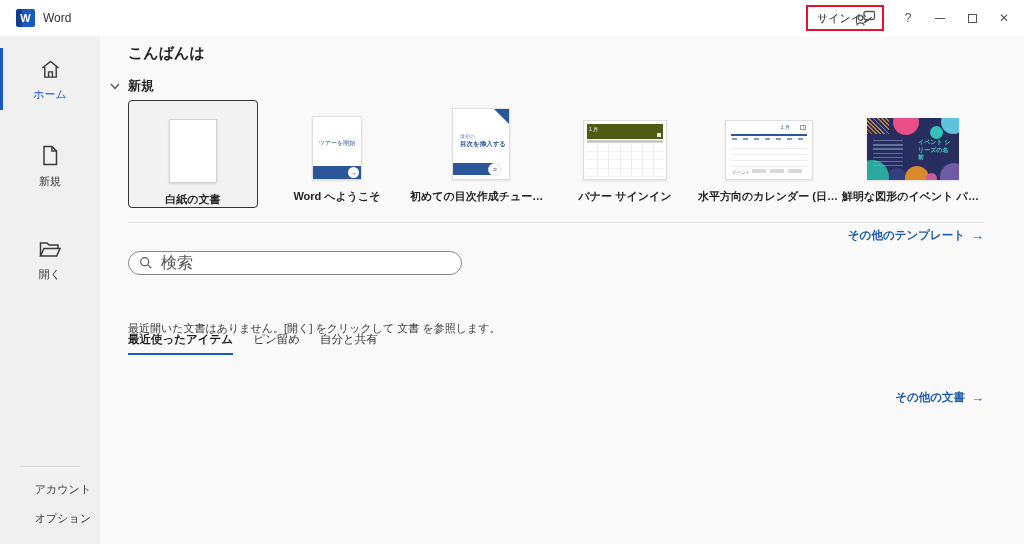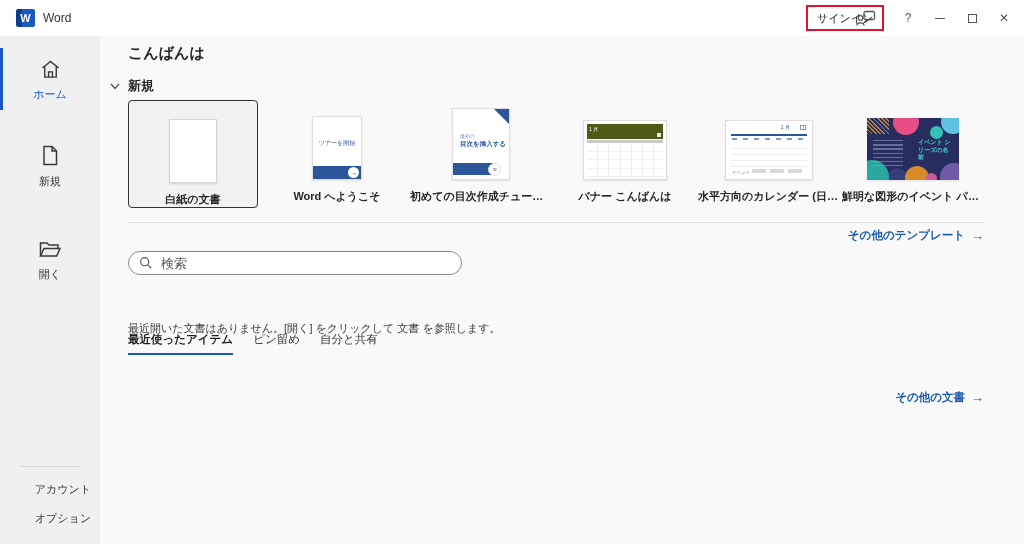--- a/index.html
+++ b/index.html
@@ -124,21 +124,21 @@
 
   .row-divider{position:absolute;left:28px;top:186px;width:856px;height:1px;background:#e3e3e3;}
   .link{position:absolute;display:flex;align-items:center;gap:6px;font-size:11.5px;font-weight:700;
     color:var(--link-blue);text-decoration:none;cursor:pointer;}
   .more-templates{top:192px;right:40px;}
   .more-docs{top:308px;right:40px;margin-top:46px;}
   .arrow{font-size:13px;font-weight:400;}
 
   .searchbox{position:absolute;left:28px;top:215px;width:334px;height:24px;background:#fff;
     border:1px solid #8a8a8a;border-radius:12px;display:flex;align-items:center;padding:0 10px;gap:8px;}
-  .searchbox input{border:none;outline:none;background:transparent;font-size:13px;color:#333;flex:1;
+  .searchbox input{border:none;outline:none;background:transparent;font-size:16px;color:#333;flex:1;
     font-family:inherit;}
   .searchbox input::placeholder{color:#555;}
 
   .tabs{position:absolute;left:28px;top:256px;display:flex;gap:20px;margin-top:40px;}
   .tab{font-size:11.5px;color:#333;padding-bottom:6px;cursor:pointer;}
   .tab.active{font-weight:700;color:#1f1f1f;border-bottom:2px solid var(--accent-blue);}
 
   .empty-msg{position:absolute;left:28px;top:285px;font-size:11px;color:#3b3b3b;}
 
   svg{display:block;}
@@ -264,21 +264,21 @@
         <div class="thumb-area">
           <div class="thumb t4">
             <div class="t4-header">
               <span class="t4-month">1 月</span>
               <span class="t4-glyph"></span>
             </div>
             <div class="t4-sub"></div>
             <div class="t4-grid"></div>
           </div>
         </div>
-        <div class="card-label">バナー こんばんは</div>
+        <div class="card-label">バナー サインイン</div>
       </div>
 
       <div class="card">
         <div class="thumb-area">
           <div class="thumb t5">
             <span class="t5-month">1 月</span>
             <span class="t5-glyph"></span>
             <div class="t5-blueline"></div>
             <div class="t5-dashes"></div>
             <div class="t5-rows"></div>

